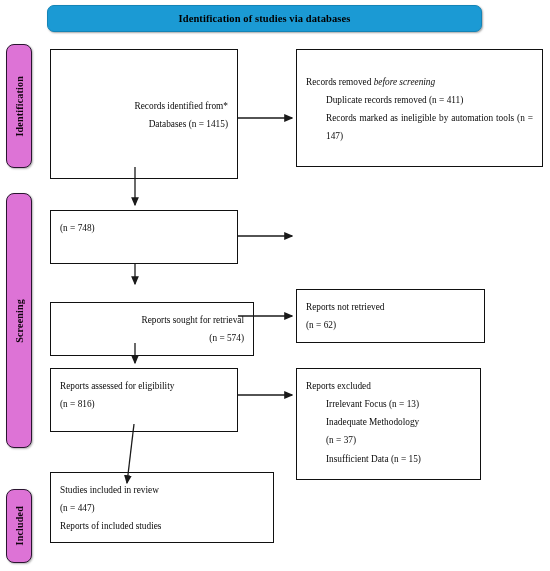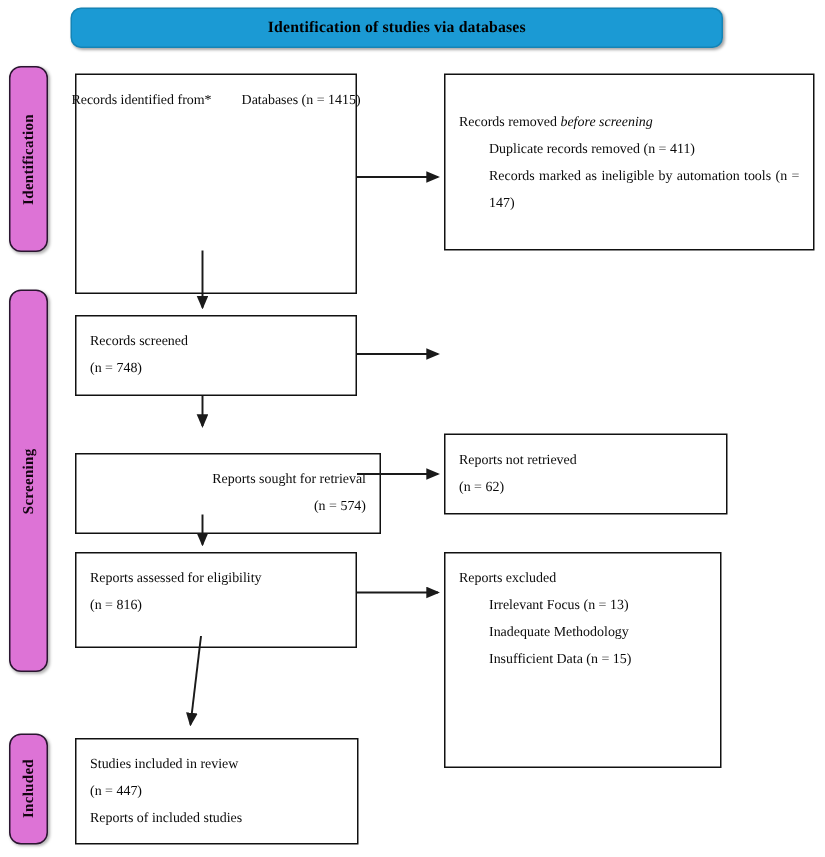--- a/index.html
+++ b/index.html
@@ -83,34 +83,34 @@
     line-height: 1.95;
     color: #0a0a0a;
   }
   .box .line { white-space: nowrap; }
   .box .line.wrap { white-space: normal; text-align: justify; }
   .box .indent { padding-left: 20px; }
   .box em { font-style: italic; }
 
   
   #box-identified {
-    left: 50px; top: 49px; width: 188px; height: 147px;
-    display: flex; flex-direction: row; justify-content: center; text-align: right;
+    left: 50px; top: 49px; width: 188px; height: 130px;
+    display: flex; flex-direction: column; justify-content: center; text-align: right;
   }
   #box-screened        { left: 50px; top: 210px; width: 188px; height: 54px; }
   #box-sought          { left: 50px; top: 302px; width: 204px; height: 54px; text-align: right; }
   #box-assessed        { left: 50px; top: 368px; width: 188px; height: 64px; }
-  #box-included        { left: 50px; top: 492px; width: 189px; height: 71px; }
+  #box-included        { left: 50px; top: 472px; width: 224px; height: 71px; }
 
   
   #box-removed         { left: 296px; top: 49px;  width: 247px; height: 118px;
                          display: flex; flex-direction: column; justify-content: center; }
   #box-excluded-recs   { left: 296px; top: 210px; width: 189px; height: 54px; }
   #box-not-retrieved   { left: 296px; top: 289px; width: 189px; height: 54px; }
-  #box-reports-excl    { left: 296px; top: 368px; width: 185px; height: 144px; }
+  #box-reports-excl    { left: 296px; top: 368px; width: 185px; height: 112px; }
 
   
   .arrow { position: absolute; }
 </style>
 </head>
 <body>
 
 <div id="diagram">
 
   <div class="banner">
@@ -132,21 +132,20 @@
     <div class="line indent">Databases (n = 1415)</div>
   </div>
 
   <div class="box" id="box-removed">
     <div class="line"><span>Records removed </span><em>before screening</em></div>
     <div class="line indent">Duplicate records removed (n = 411)</div>
     <div class="line wrap indent">Records marked as ineligible by automation tools (n = 147)</div>
   </div>
 
   <div class="box" id="box-screened">
-    <div class="line">Records screened</div>
     <div class="line">(n = 748)</div>
   </div>
 
 
   <div class="box" id="box-sought">
     <div class="line">Reports sought for retrieval</div>
     <div class="line">(n = 574)</div>
   </div>
 
   <div class="box" id="box-not-retrieved">
@@ -156,20 +155,21 @@
 
   <div class="box" id="box-assessed">
     <div class="line">Reports assessed for eligibility</div>
     <div class="line">(n = 816)</div>
   </div>
 
   <div class="box" id="box-reports-excl">
     <div class="line">Reports excluded</div>
     <div class="line indent">Irrelevant Focus (n = 13)</div>
     <div class="line indent">Inadequate Methodology</div>
+    <div class="line indent">(n = 37)</div>
     <div class="line indent">Insufficient Data (n = 15)</div>
   </div>
 
   <div class="box" id="box-included">
     <div class="line">Studies included in review</div>
     <div class="line">(n = 447)</div>
     <div class="line">Reports of included studies</div>
   </div>
 
   <svg class="arrow" style="left:0; top:0;" width="550" height="571" viewBox="0 0 550 571" xmlns="http://www.w3.org/2000/svg">

